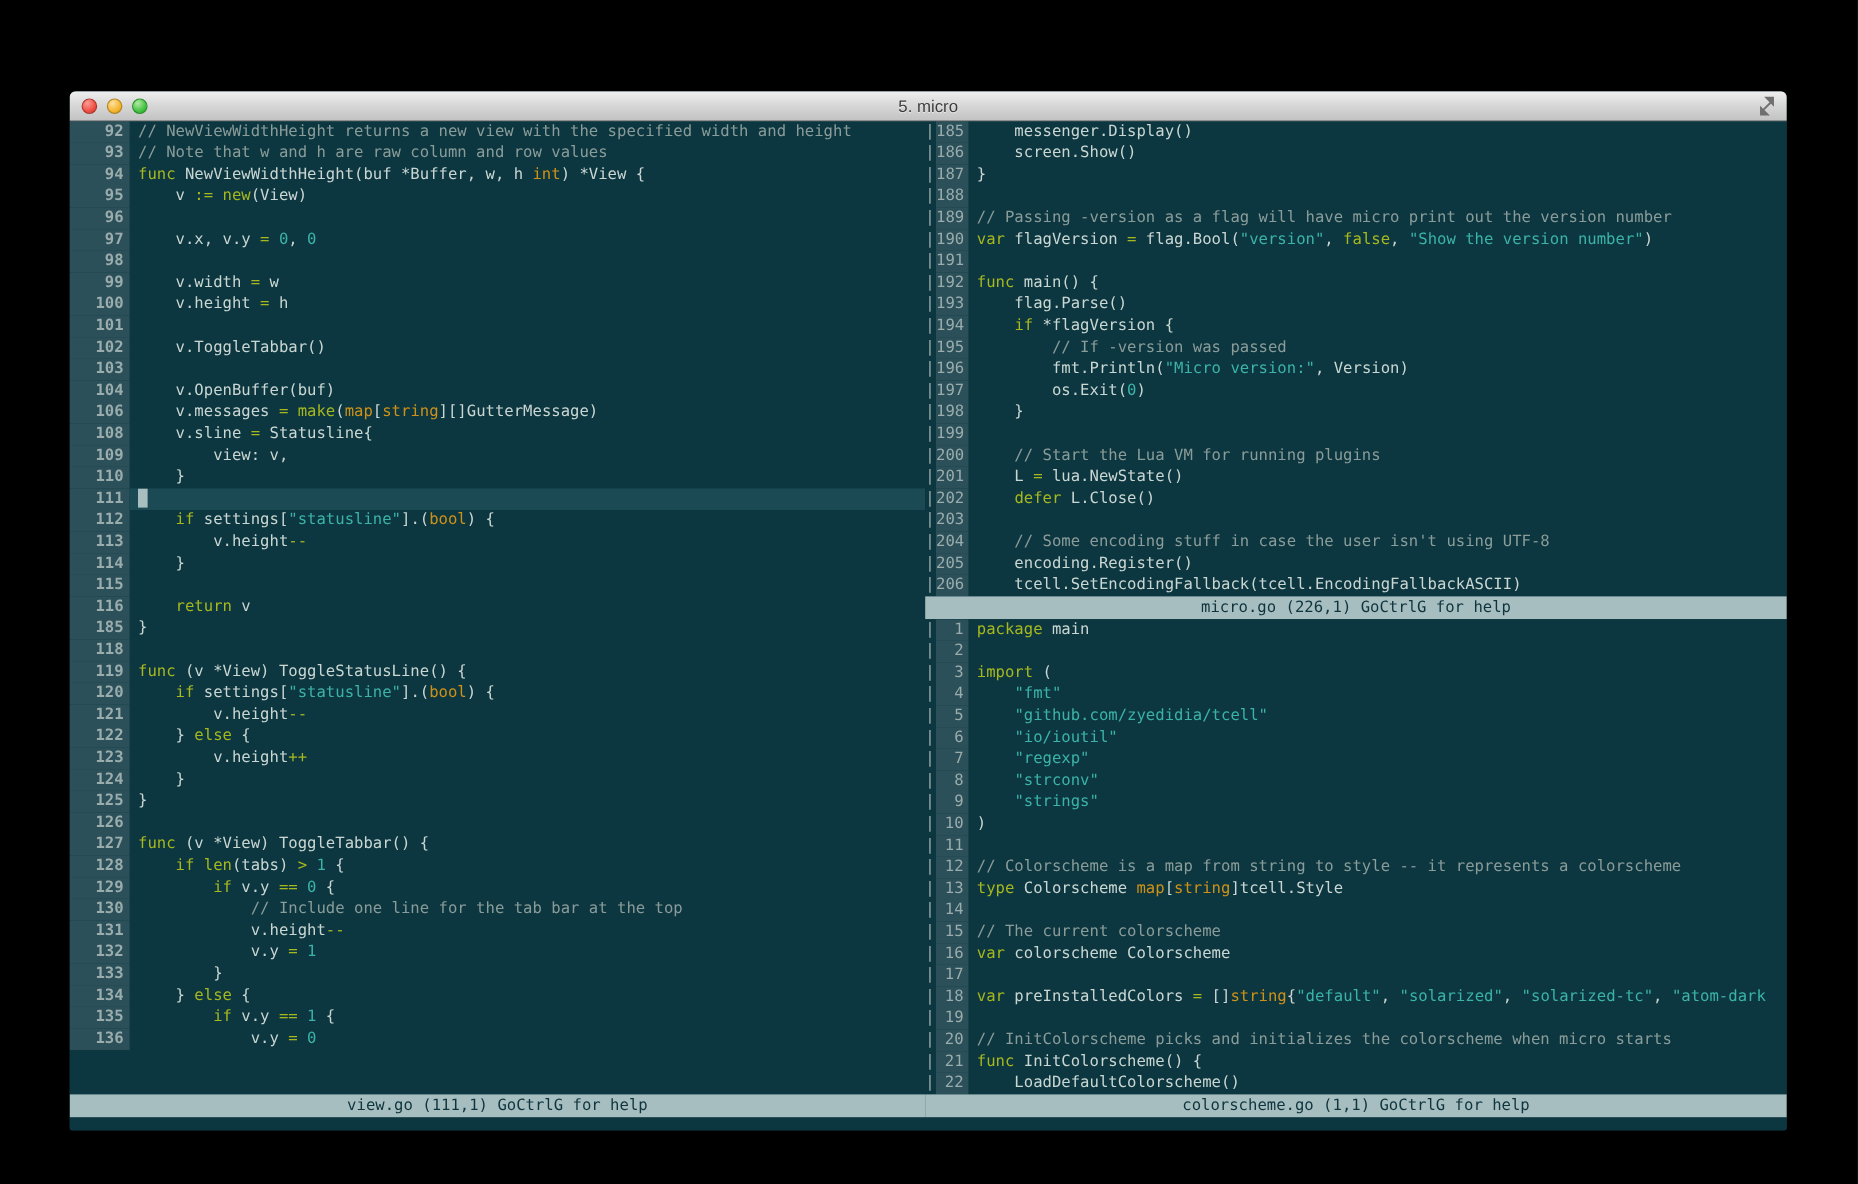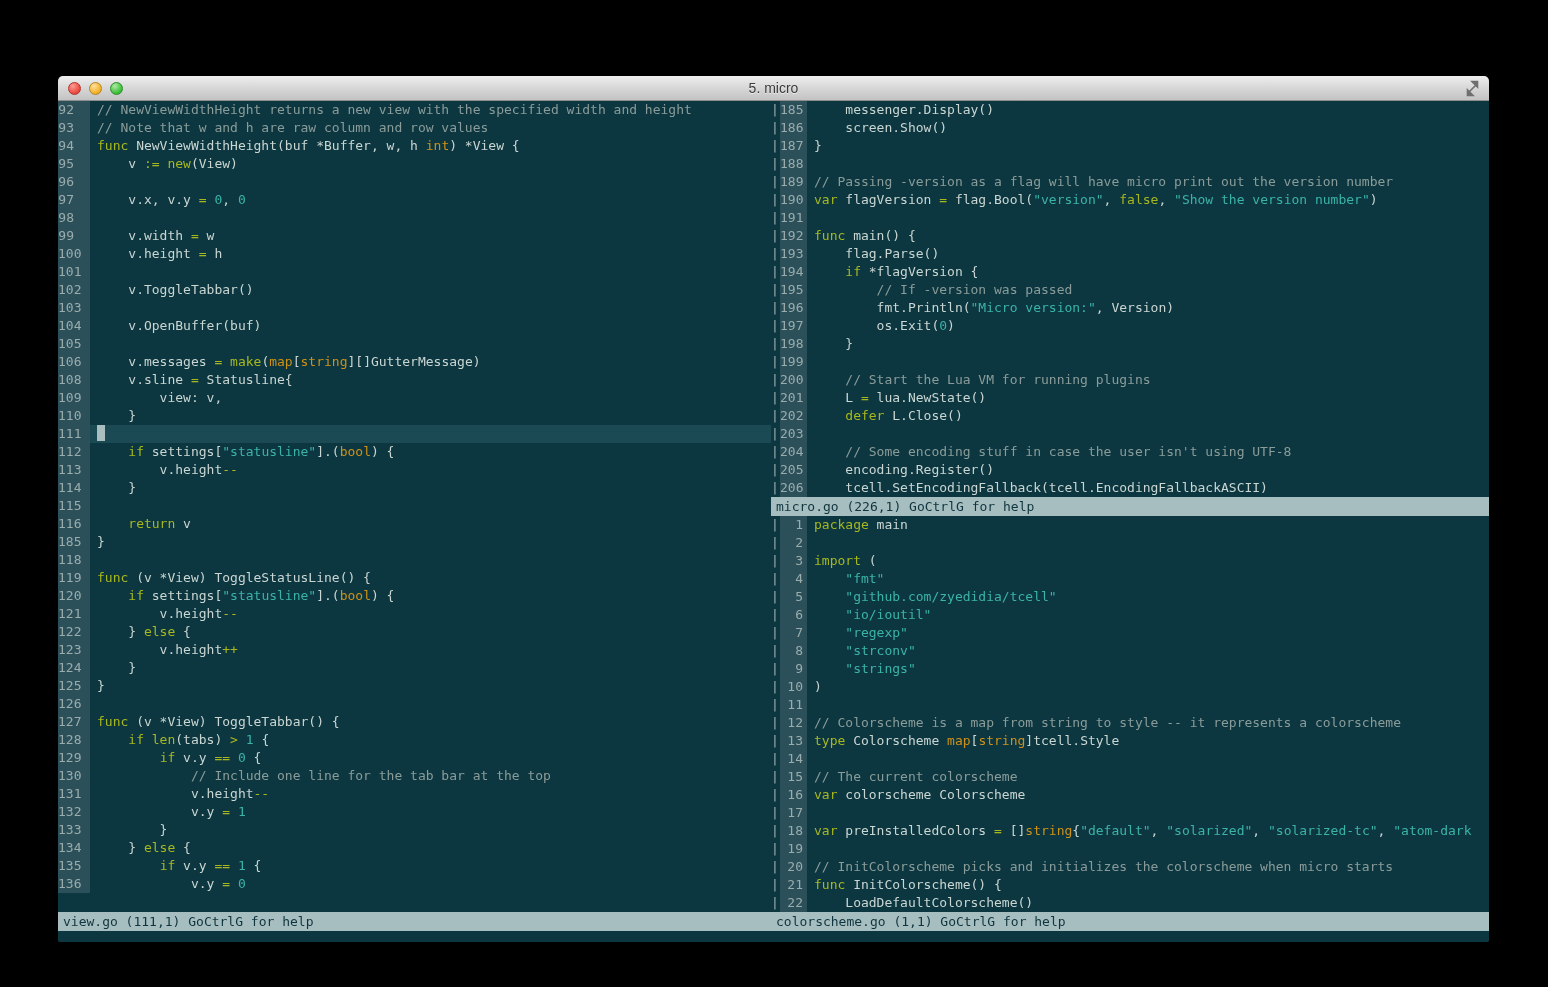--- a/index.html
+++ b/index.html
@@ -34,34 +34,34 @@
   .col-right{width:718px;display:flex;flex-direction:column;}
   .code-area{background:#0D3740;overflow:hidden;}
   .code-left{height:811px;}
   .code-rt{height:396px;}
   .row{display:flex;height:18px;line-height:18px;font-size:13px;white-space:pre;}
   .row.current .code{background:#1B4A55;}
   .ln{
     background:#2C505A;color:#9AACAC;text-align:right;flex:0 0 auto;
     box-sizing:border-box;
   }
-  .col-left .ln{width:32px;padding-right:16px;}
+  .col-left .ln{width:50px;padding-right:5px;font-weight:bold;}
   .col-right .ln{width:27px;padding-right:4px;}
   .pipe{width:9px;color:#9AACAC;flex:0 0 auto;}
   .code{flex:1 1 auto;padding-left:7px;overflow:hidden;}
   .cursor{display:inline-block;width:8px;height:16px;background:#A9BEBE;vertical-align:-3px;}
   .tk-d{color:#C9D6D2}
   .tk-c{color:#8A9C99}
   .tk-k{color:#A6B81E}
   .tk-t{color:#CE9118}
   .tk-s{color:#3BB3A7}
   
   .statusbar{
     height:19px;line-height:19px;background:#A7BEC1;color:#0F343D;
-    font-size:13px;display:flex;justify-content:flex-start;
+    font-size:13px;display:flex;justify-content:center;
     padding:0 5px;box-sizing:border-box;flex:0 0 auto;white-space:pre;
   }
   .msgline{height:11px;background:#0D3740;}
 </style>
 </head>
 <body>
 
 <div class="window">
   <div class="titlebar">
     <div class="traffic">
@@ -90,21 +90,20 @@
           <div class="row"><span class="ln">95</span><span class="code"><span class="tk-d">    v </span><span class="tk-k">:=</span><span class="tk-d"> </span><span class="tk-k">new</span><span class="tk-d">(View)</span></span></div>
           <div class="row"><span class="ln">96</span><span class="code"></span></div>
           <div class="row"><span class="ln">97</span><span class="code"><span class="tk-d">    v.x, v.y </span><span class="tk-k">=</span><span class="tk-d"> </span><span class="tk-s">0</span><span class="tk-d">, </span><span class="tk-s">0</span></span></div>
           <div class="row"><span class="ln">98</span><span class="code"></span></div>
           <div class="row"><span class="ln">99</span><span class="code"><span class="tk-d">    v.width </span><span class="tk-k">=</span><span class="tk-d"> w</span></span></div>
           <div class="row"><span class="ln">100</span><span class="code"><span class="tk-d">    v.height </span><span class="tk-k">=</span><span class="tk-d"> h</span></span></div>
           <div class="row"><span class="ln">101</span><span class="code"></span></div>
           <div class="row"><span class="ln">102</span><span class="code"><span class="tk-d">    v.ToggleTabbar()</span></span></div>
           <div class="row"><span class="ln">103</span><span class="code"></span></div>
           <div class="row"><span class="ln">104</span><span class="code"><span class="tk-d">    v.OpenBuffer(buf)</span></span></div>
-          <div class="row"><span class="ln">105</span><span class="code"></span></div>
           <div class="row"><span class="ln">106</span><span class="code"><span class="tk-d">    v.messages </span><span class="tk-k">=</span><span class="tk-d"> </span><span class="tk-k">make</span><span class="tk-d">(</span><span class="tk-t">map</span><span class="tk-d">[</span><span class="tk-t">string</span><span class="tk-d">][]GutterMessage)</span></span></div>
           <div class="row"><span class="ln">108</span><span class="code"><span class="tk-d">    v.sline </span><span class="tk-k">=</span><span class="tk-d"> Statusline{</span></span></div>
           <div class="row"><span class="ln">109</span><span class="code"><span class="tk-d">        view: v,</span></span></div>
           <div class="row"><span class="ln">110</span><span class="code"><span class="tk-d">    }</span></span></div>
           <div class="row current"><span class="ln">111</span><span class="code"><span class="cursor"></span></span></div>
           <div class="row"><span class="ln">112</span><span class="code"><span class="tk-d">    </span><span class="tk-k">if</span><span class="tk-d"> settings[</span><span class="tk-s">"statusline"</span><span class="tk-d">].(</span><span class="tk-t">bool</span><span class="tk-d">) {</span></span></div>
           <div class="row"><span class="ln">113</span><span class="code"><span class="tk-d">        v.height</span><span class="tk-k">--</span></span></div>
           <div class="row"><span class="ln">114</span><span class="code"><span class="tk-d">    }</span></span></div>
           <div class="row"><span class="ln">115</span><span class="code"></span></div>
           <div class="row"><span class="ln">116</span><span class="code"><span class="tk-d">    </span><span class="tk-k">return</span><span class="tk-d"> v</span></span></div>

